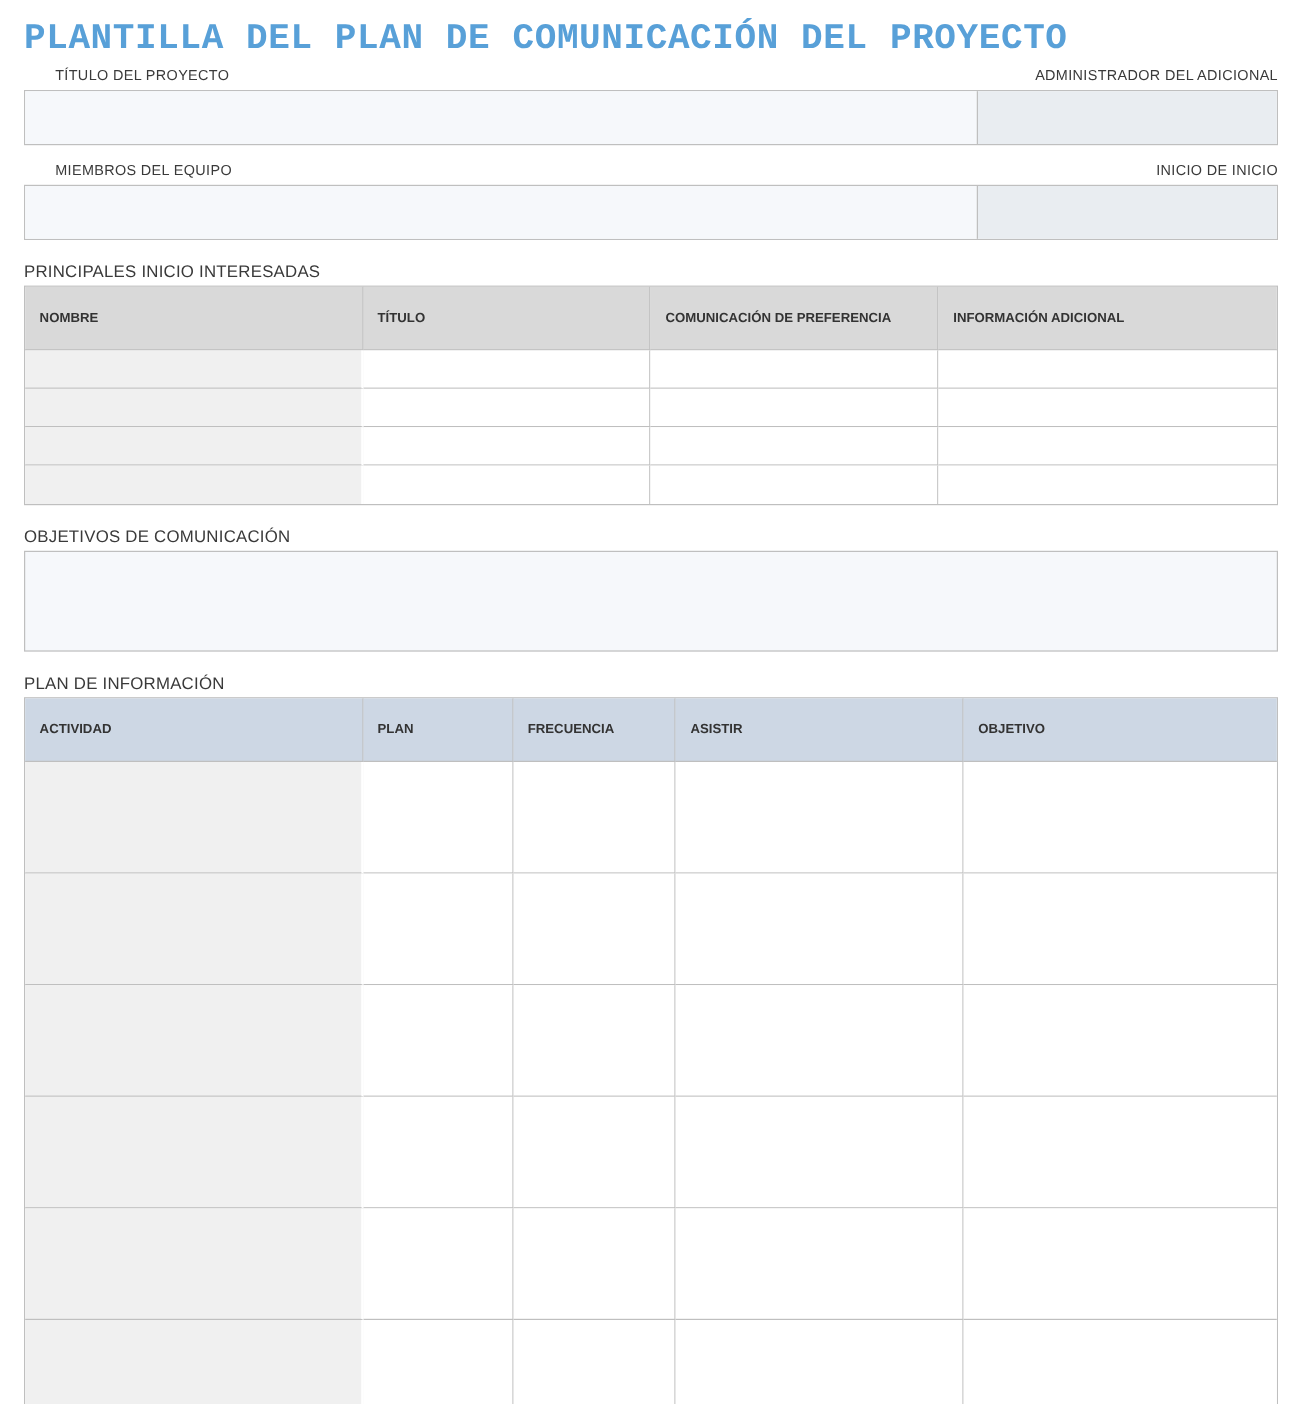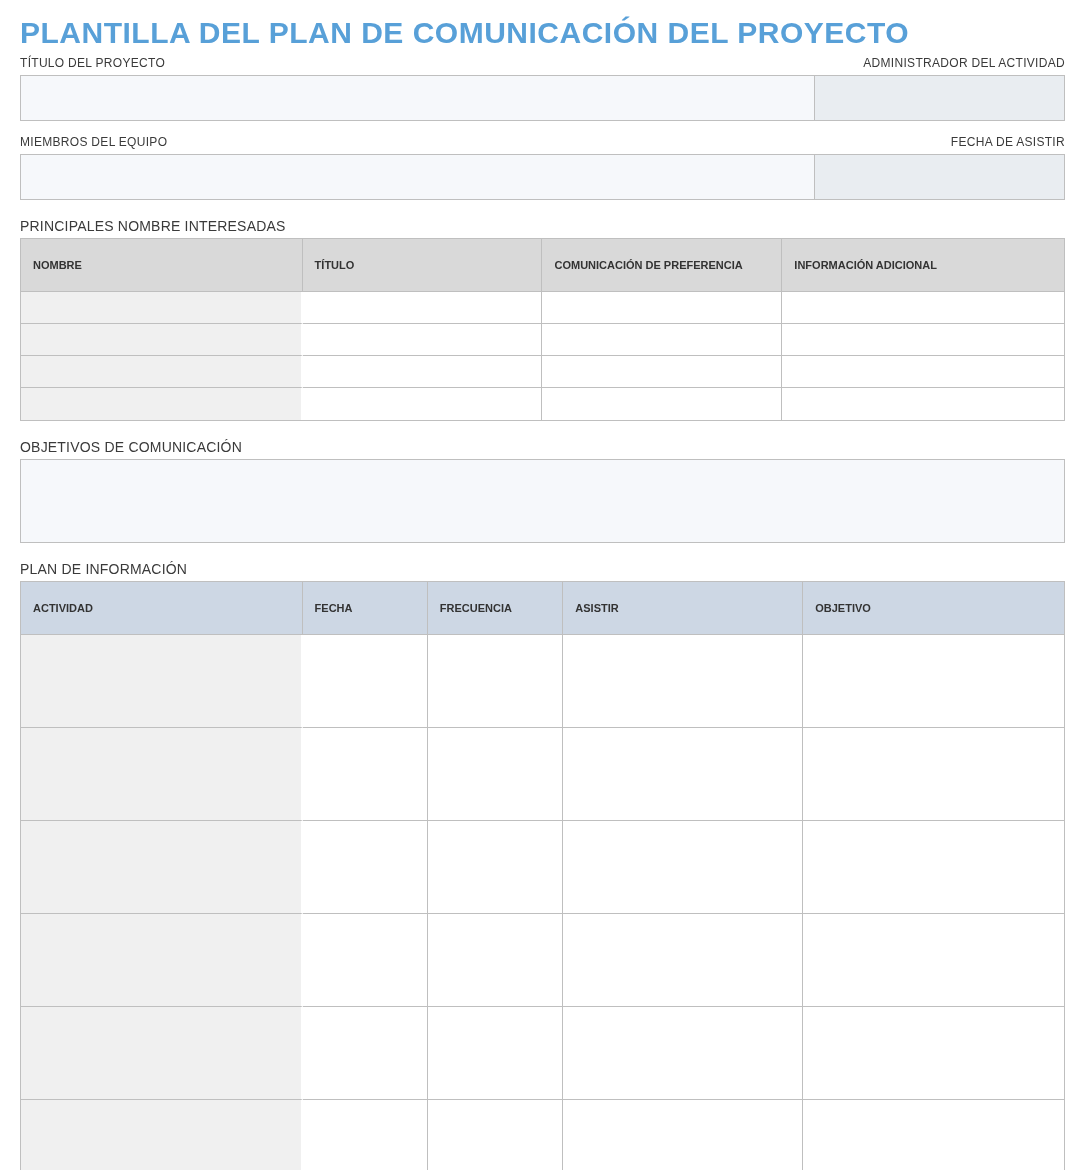--- a/index.html
+++ b/index.html
@@ -10,30 +10,32 @@
     background: #fff;
     color: #333;
     width: 1085px;
   }
   h1 {
     margin: 0 0 6px 0;
     font-size: 30px;
     font-weight: 700;
     color: #58a0d8;
     letter-spacing: 0.5px;
+    font-family: Liberation Mono, monospace;
   }
   .section-label {
     font-size: 12px;
     color: #3a3a3a;
     margin: 0 0 3px 0;
     letter-spacing: 0.3px;
   }
   .header-row {
     display: flex;
     margin-bottom: 14px;
+    margin-left: 26px;
   }
   .header-left { flex: 0 0 76%; }
   .header-right { flex: 0 0 24%; }
   .header-right .section-label { text-align: right; }
   .input-band {
     display: flex;
     height: 46px;
     border: 1px solid #bfbfbf;
   }
   .input-left {
@@ -129,42 +131,42 @@
 </head>
 <body>
 
 <h1>PLANTILLA DEL  PLAN DE COMUNICACIÓN DEL PROYECTO</h1>
 
 <div class="header-row">
   <div class="header-left">
     <div class="section-label">TÍTULO DEL PROYECTO</div>
   </div>
   <div class="header-right">
-    <div class="section-label">ADMINISTRADOR DEL ACTIVIDAD</div>
+    <div class="section-label">ADMINISTRADOR DEL ADICIONAL</div>
   </div>
 </div>
 <div class="input-band" style="margin-top:-12px;margin-bottom:14px;">
   <input class="input-left" value="" style="">
   <input class="input-right" value="" style="">
 </div>
 
 <div class="header-row">
   <div class="header-left">
     <div class="section-label">MIEMBROS DEL EQUIPO</div>
   </div>
   <div class="header-right">
-    <div class="section-label">FECHA DE ASISTIR</div>
+    <div class="section-label">INICIO DE INICIO</div>
   </div>
 </div>
 <div class="input-band" style="margin-top:-12px;">
   <input class="input-left" value="" style="">
   <input class="input-right" value="" style="">
 </div>
 
-<div class="section-title">PRINCIPALES NOMBRE INTERESADAS</div>
+<div class="section-title">PRINCIPALES INICIO INTERESADAS</div>
 <table class="tbl-stake">
   <colgroup>
     <col class="col-nombre">
       <col class="col-titulo">
       <col class="col-pref">
       <col class="col-info">
   </colgroup>
   <thead>
     <tr>
       <th>NOMBRE</th>
@@ -241,21 +243,21 @@
   <colgroup>
     <col class="col-act">
       <col class="col-tipo">
       <col class="col-freq">
       <col class="col-asis">
       <col class="col-obj">
   </colgroup>
   <thead>
     <tr>
       <th>ACTIVIDAD</th>
-      <th>FECHA</th>
+      <th>PLAN</th>
       <th>FRECUENCIA</th>
       <th>ASISTIR</th>
       <th>OBJETIVO</th>
     </tr>
   </thead>
   <tbody id="plan-body">
       <tr>
         <td class="shade">
           <textarea class="cell-input" style=""></textarea>
         </td>

